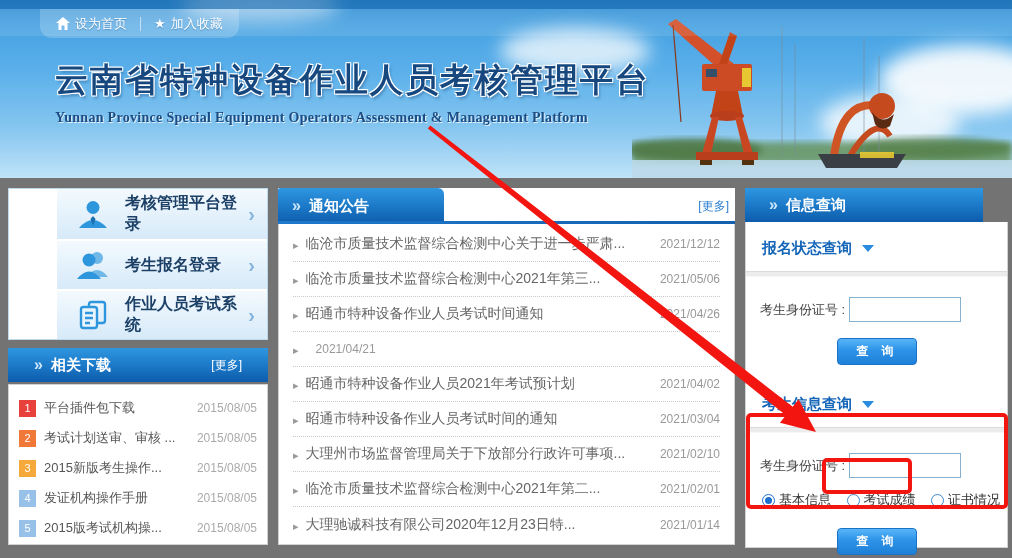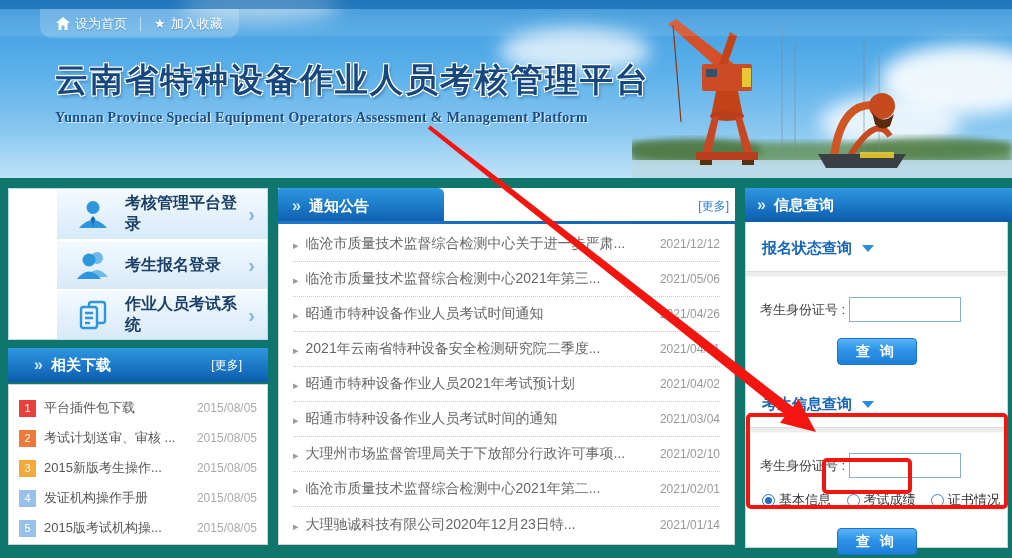--- a/index.html
+++ b/index.html
@@ -1,17 +1,17 @@
 <!DOCTYPE html>
 <html><head>
 <meta charset="utf-8">
 <style>
   * { margin:0; padding:0; box-sizing:border-box; }
   body { background:#ffffff; font-family:"Liberation Sans", sans-serif; }
-  .page { position:relative; width:1012px; height:558px; background:#0f766e; overflow:hidden; }
+  .page { position:relative; width:1012px; height:558px; background:#737373; overflow:hidden; }
 
   
   .header { position:absolute; left:0; top:0; width:1012px; height:178px;
     background:linear-gradient(180deg,#2e8cd2 0%,#47a2e2 15%,#5bb0ea 40%,#86c6f0 72%,#bfe3f8 100%); overflow:hidden; }
   .cloud { position:absolute; background:#fff; border-radius:50%; filter:blur(9px); opacity:.75; }
   .topstrip { position:absolute; left:0; top:0; width:100%; height:9px; background:rgba(22,100,168,.55); }
   .tabband { position:absolute; left:0; top:9px; width:100%; height:27px; background:rgba(255,255,255,.10); }
   .tabbox { position:absolute; left:40px; top:9px; height:29px; padding:0 16px; display:flex; align-items:center; gap:13px;
     background:rgba(255,255,255,.20); border-radius:0 0 12px 12px; }
   .toplink { display:flex; align-items:center; gap:5px; color:#fff; font-size:13px; cursor:pointer; text-shadow:0 1px 1px rgba(0,60,120,.35); }
@@ -56,34 +56,34 @@
   .more-blue { position:absolute; right:6px; top:10px; font-size:12px; color:#2a7fd0; cursor:pointer; }
   .notices-panel { position:absolute; left:278px; top:224px; width:457px; height:321px;
     background:#fff; border:1px solid #d2d2d2; border-top:none; padding:3px 14px 0 14px; }
   .nt-row { height:35px; display:flex; align-items:center; border-bottom:1px dotted #c9c9c9; cursor:pointer; }
   .nt-row:last-child { border-bottom:none; }
   .nt-bullet::before { content:"▸"; color:#999; font-size:11px; margin-right:7px; }
   .nt-title { font-size:14px; color:#666; flex:1; white-space:nowrap; overflow:hidden; }
   .nt-date { font-size:12px; color:#999; margin-left:10px; }
 
   
-  .query-header { position:absolute; left:745px; top:188px; width:267px; height:34px;
-    display:flex; align-items:center; padding:0 12px; }
+  .query-header { position:absolute; left:745px; top:188px; width:238px; height:34px;
+    display:flex; align-items:center; padding:0 24px; }
   .query-panel { position:absolute; left:745px; top:222px; width:263px; height:326px;
     background:#fff; border:1px solid #d2d2d2; border-top:none; }
   .q-section { display:flex; align-items:center; gap:10px; padding:17px 0 13px 16px; cursor:pointer; }
   .q-section-label { font-size:15px; font-weight:bold; color:#1566b8; }
   .chev-down { width:0; height:0; border-left:6px solid transparent; border-right:6px solid transparent; border-top:7px solid #2a8ce0; }
   .groove { height:6px; background:#ececec; border-top:1px solid #dcdcdc; border-bottom:1px solid #f7f7f7; }
   .q-form-row { display:flex; align-items:center; padding:20px 0 0 14px; }
   .q-label { font-size:13px; color:#444; }
   .q-input { width:112px; height:25px; border:1px solid #86b0cf; margin-left:4px; font-size:13px; padding:0 4px; outline:none; }
   .q-btn { display:block; margin:16px auto 0 auto; width:80px; height:27px; border:1px solid #1a73c8; border-radius:4px;
-    background:linear-gradient(180deg,#58b5f8 0%,#2d93e8 45%,#1e80d8 100%); color:#fff; font-weight:bold; font-size:14px;
-    letter-spacing:3px; cursor:pointer; }
+    background:linear-gradient(180deg,#58b5f8 0%,#2d93e8 45%,#1e80d8 100%); color:#fff; font-weight:bold; font-size:12px;
+    letter-spacing:3px; cursor:pointer;font-family:Liberation Mono, monospace; }
   .q-section.second { padding-top:30px; }
   .q-radios { display:flex; align-items:center; padding:13px 0 0 16px;justify-content:space-between; }
   .radio-item { display:flex; align-items:center; margin-right:7px; cursor:pointer; }
   .radio-circle { width:13px; height:13px; border:1px solid #3f87c8; border-radius:50%; position:relative; margin-right:4px; background:#fff; }
   .radio-circle.checked { border-color:#1e6fd0; }
   .radio-circle.checked::after { content:""; position:absolute; left:2px; top:2px; width:7px; height:7px; border-radius:50%; background:#1e6fd0; }
   .radio-label { font-size:13px; color:#333; }
   .q-btn.second { margin-top:19px; }
 
   
@@ -256,21 +256,20 @@
       </div>
 
       <div class="nt-row">
         <span class="nt-bullet"></span>
         <span class="nt-title">昭通市特种设备作业人员考试时间通知</span>
         <span class="nt-date">2021/04/26</span>
       </div>
 
       <div class="nt-row">
         <span class="nt-bullet"></span>
-        <span class="nt-title">2021年云南省特种设备安全检测研究院二季度...</span>
         <span class="nt-date">2021/04/21</span>
       </div>
 
       <div class="nt-row">
         <span class="nt-bullet"></span>
         <span class="nt-title">昭通市特种设备作业人员2021年考试预计划</span>
         <span class="nt-date">2021/04/02</span>
       </div>
 
       <div class="nt-row">

